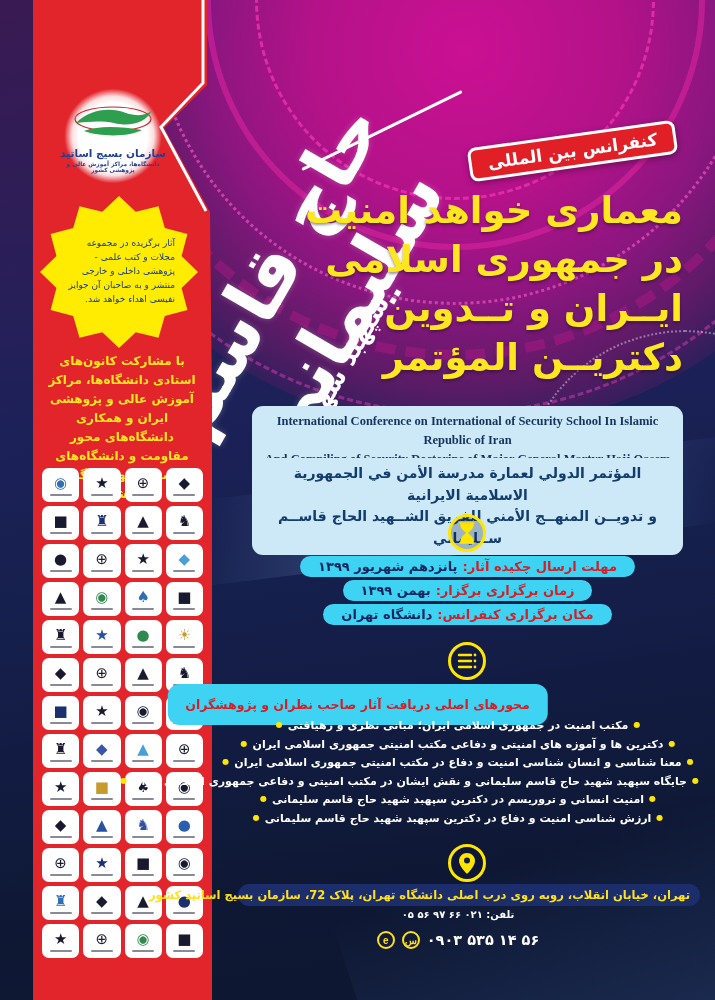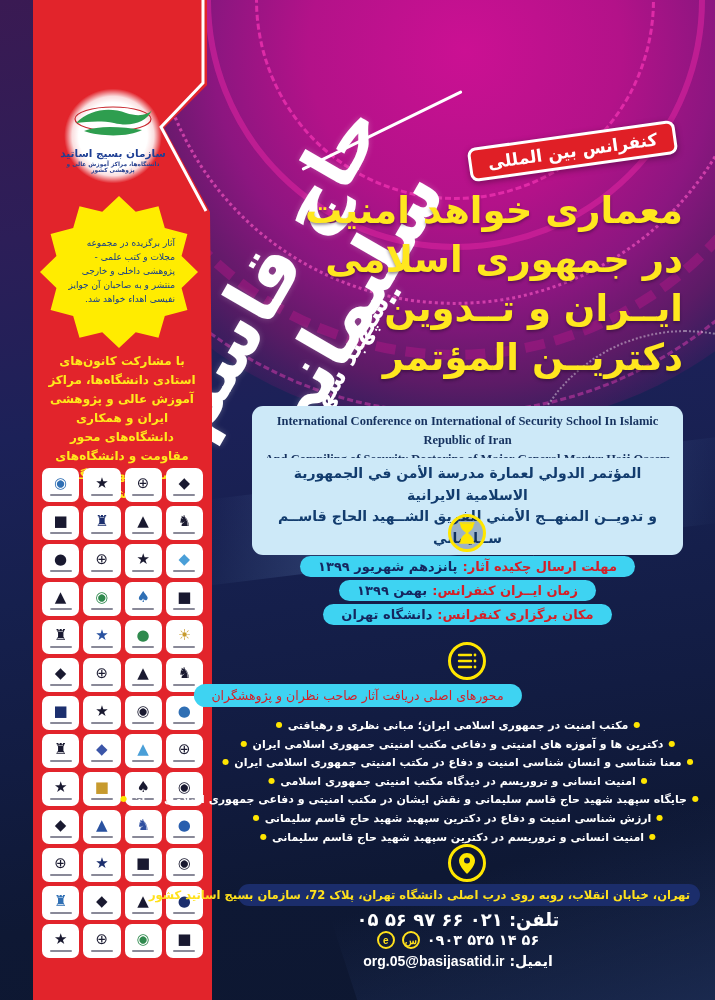--- a/index.html
+++ b/index.html
@@ -61,28 +61,28 @@
   .ar-box{position:absolute;left:252px;top:458px;width:431px;background:#cde9f8;border-radius:11px;
     padding:5px 10px;text-align:center;color:#123c6e;font-size:14px;font-weight:bold;line-height:1.55;direction:rtl;}
   .icon-circle{position:absolute;width:38px;height:38px;border:3px solid #ffe600;border-radius:50%;
     display:flex;align-items:center;justify-content:center;background:rgba(10,16,50,.25);}
   .pills{position:absolute;left:252px;top:556px;width:431px;display:flex;flex-direction:column;align-items:center;gap:3px;}
   .pill{background:#3ed3f2;border-radius:13px;padding:3px 18px;font-size:13px;font-weight:bold;
     direction:rtl;white-space:nowrap;display:flex;gap:5px;}
   .pill .lbl{color:#d51f27;}
   .pill .val{color:#15265e;}
   .topics-heading{position:absolute;left:50%;top:684px;transform:translateX(-50%);background:#3ed3f2;
-    border-radius:12px;padding:4px 18px;color:#d51f27;font-size:12.5px;font-weight:normal;direction:rtl;white-space:nowrap;}
+    border-radius:12px;padding:13px 18px;color:#d51f27;font-size:12.5px;font-weight:bold;direction:rtl;white-space:nowrap;}
   .topics{position:absolute;left:212px;top:716px;width:492px;direction:rtl;text-align:center;}
   .topic{color:#fff;font-size:11px;font-weight:bold;line-height:17.6px;white-space:nowrap;}
   .topic::before,.topic::after{content:"●";color:#ffe600;font-size:8px;vertical-align:2px;margin:0 5px;}
   .address{position:absolute;left:238px;top:884px;width:462px;background:#1b2d6b;border-radius:12px;
     padding:4px 10px;color:#ffe11c;font-size:11.5px;font-weight:bold;text-align:center;direction:rtl;white-space:nowrap;}
   .phone1{position:absolute;left:212px;top:909px;width:492px;text-align:center;direction:rtl;
-    color:#fff;font-size:18px;font-weight:bold;}
+    color:#fff;font-size:10px;font-weight:bold;}
   .phone2{position:absolute;left:212px;top:931px;width:492px;display:flex;align-items:center;
     justify-content:center;gap:7px;color:#fff;font-size:14.5px;font-weight:bold;}
   .msgr{width:18px;height:18px;border:2px solid #ffe11c;border-radius:50%;color:#ffe11c;
     font-size:10px;font-weight:bold;display:flex;align-items:center;justify-content:center;
     font-family:"Liberation Sans",sans-serif;}
   .email{position:absolute;left:212px;top:953px;width:492px;text-align:center;direction:rtl;
     color:#fff;font-size:14px;font-weight:bold;}
   .email .lat{direction:ltr;unicode-bidi:embed;font-family:"Liberation Sans",sans-serif;}
 </style>
 </head>
@@ -356,21 +356,21 @@
     <svg width="18" height="22" viewBox="0 0 18 22">
       <path d="M2 1 H16 M2 21 H16 M3 2 C3 8,8 9,9 11 C10 9,15 8,15 2 M3 20 C3 14,8 13,9 11 C10 13,15 14,15 20 Z" fill="#ffe600" stroke="#ffe600" stroke-width="1.6" stroke-linecap="round"></path>
     </svg>
   </div>
   <div class="pills">
     <div class="pill">
       <span class="lbl">مهلت ارسال چکیده آثار:</span>
       <span class="val">پانزدهم شهریور ۱۳۹۹</span>
     </div>
     <div class="pill">
-      <span class="lbl">زمان ایــران کنفرانس:</span>
+      <span class="lbl">زمان برگزاری برگزار:</span>
       <span class="val">بهمن ۱۳۹۹</span>
     </div>
     <div class="pill">
       <span class="lbl">مکان برگزاری کنفرانس:</span>
       <span class="val">دانشگاه تهران</span>
     </div>
   </div>
 
   <div class="icon-circle" style="left:448px;top:642px;">
     <svg width="20" height="16" viewBox="0 0 20 16">
@@ -384,40 +384,35 @@
           <circle cx="18" cy="8" r="1.4"></circle>
           <circle cx="18" cy="14" r="1.4"></circle>
         </g>
     </svg>
   </div>
   <div class="topics-heading">محورهای اصلی دریافت آثار صاحب نظران و پژوهشگران</div>
   <div class="topics">
       <div class="topic">مکتب امنیت در جمهوری اسلامی ایران؛ مبانی نظری و رهیافتی</div>
       <div class="topic">دکترین ها و آموزه های امنیتی و دفاعی مکتب امنیتی جمهوری اسلامی ایران</div>
       <div class="topic">معنا شناسی و انسان شناسی امنیت و دفاع در مکتب امنیتی جمهوری اسلامی ایران</div>
-      <div class="topic">امنیت انسانی و تروریسم در دیدگاه مکتب امنیتی جمهوری اسلامی</div>
       <div class="topic">جایگاه سپهبد شهید حاج قاسم سلیمانی و نقش ایشان در مکتب امنیتی و دفاعی جمهوری اسلامی ایران</div>
+      <div class="topic">امنیت انسانی و تروریسم در دکترین سپهبد شهید حاج قاسم سلیمانی</div>
       <div class="topic">ارزش شناسی امنیت و دفاع در دکترین سپهبد شهید حاج قاسم سلیمانی</div>
-      <div class="topic">امنیت انسانی و تروریسم در دکترین سپهبد شهید حاج قاسم سلیمانی</div>
     </div>
 
   <div class="icon-circle" style="left:448px;top:844px;">
     <svg width="16" height="21" viewBox="0 0 16 21">
       <path d="M8 0 C3.6 0 0 3.5 0 7.8 C0 13.5 8 21 8 21 C8 21 16 13.5 16 7.8 C16 3.5 12.4 0 8 0 Z" fill="#ffe600"></path>
       <circle cx="8" cy="7.5" r="3" fill="#131c45"></circle>
     </svg>
   </div>
   <div class="address">تهران، خیابان انقلاب، روبه روی درب اصلی دانشگاه تهران، پلاک 72، سازمان بسیج اساتید کشور</div>
   <div class="phone1">
     <span>تلفن:</span>
     <span>۰۲۱ ۶۶ ۹۷ ۵۶ ۰۵</span>
   </div>
   <div class="phone2">
     <span class="msgr">e</span>
     <span class="msgr">س</span>
     <span dir="ltr">۰۹۰۳ ۵۳۵ ۱۴ ۵۶</span>
   </div>
-  <div class="email">
-    <span>ایمیل:</span>
-    <span class="lat">org.05@basijasatid.ir</span>
-  </div>
 
 </div>
 
 </body></html>

